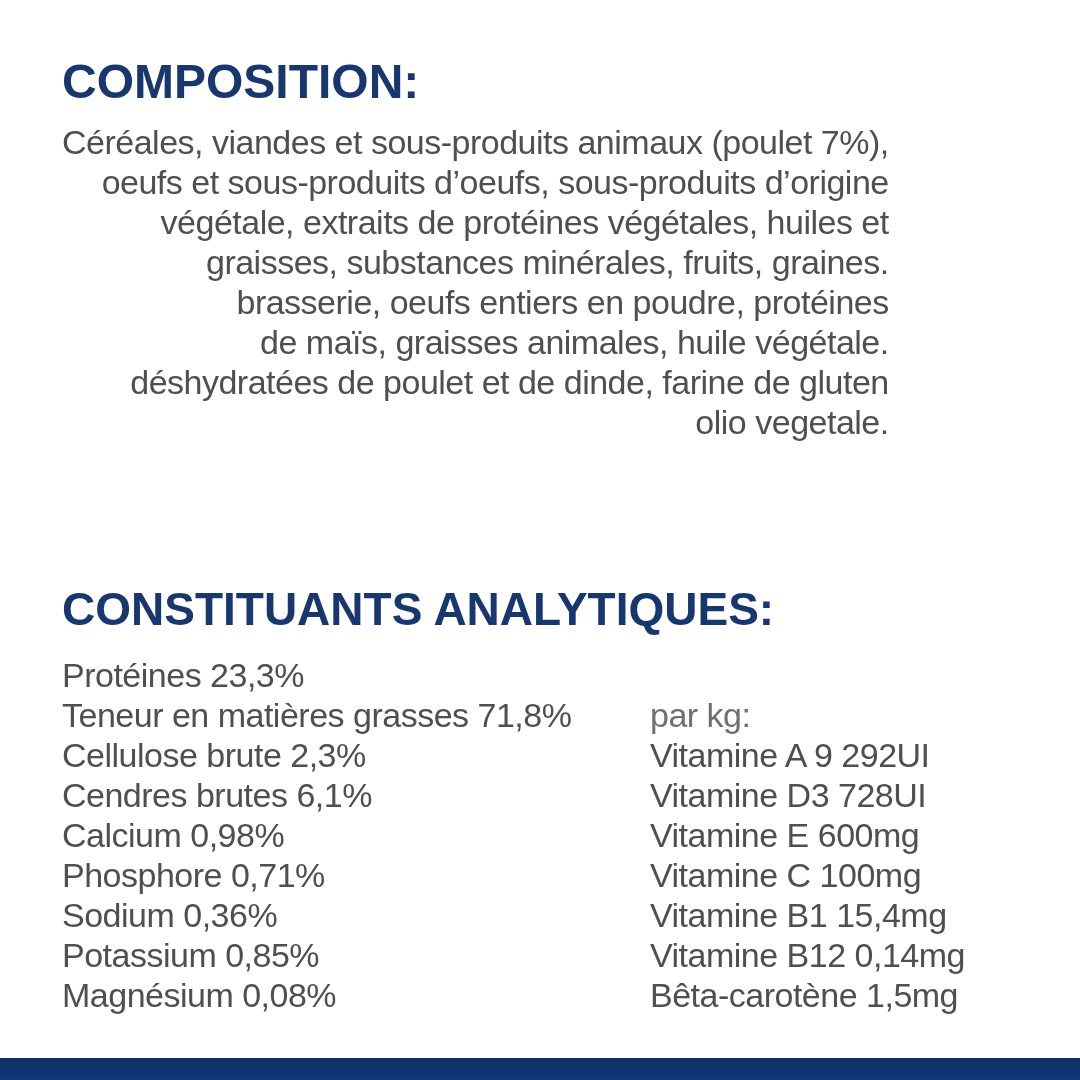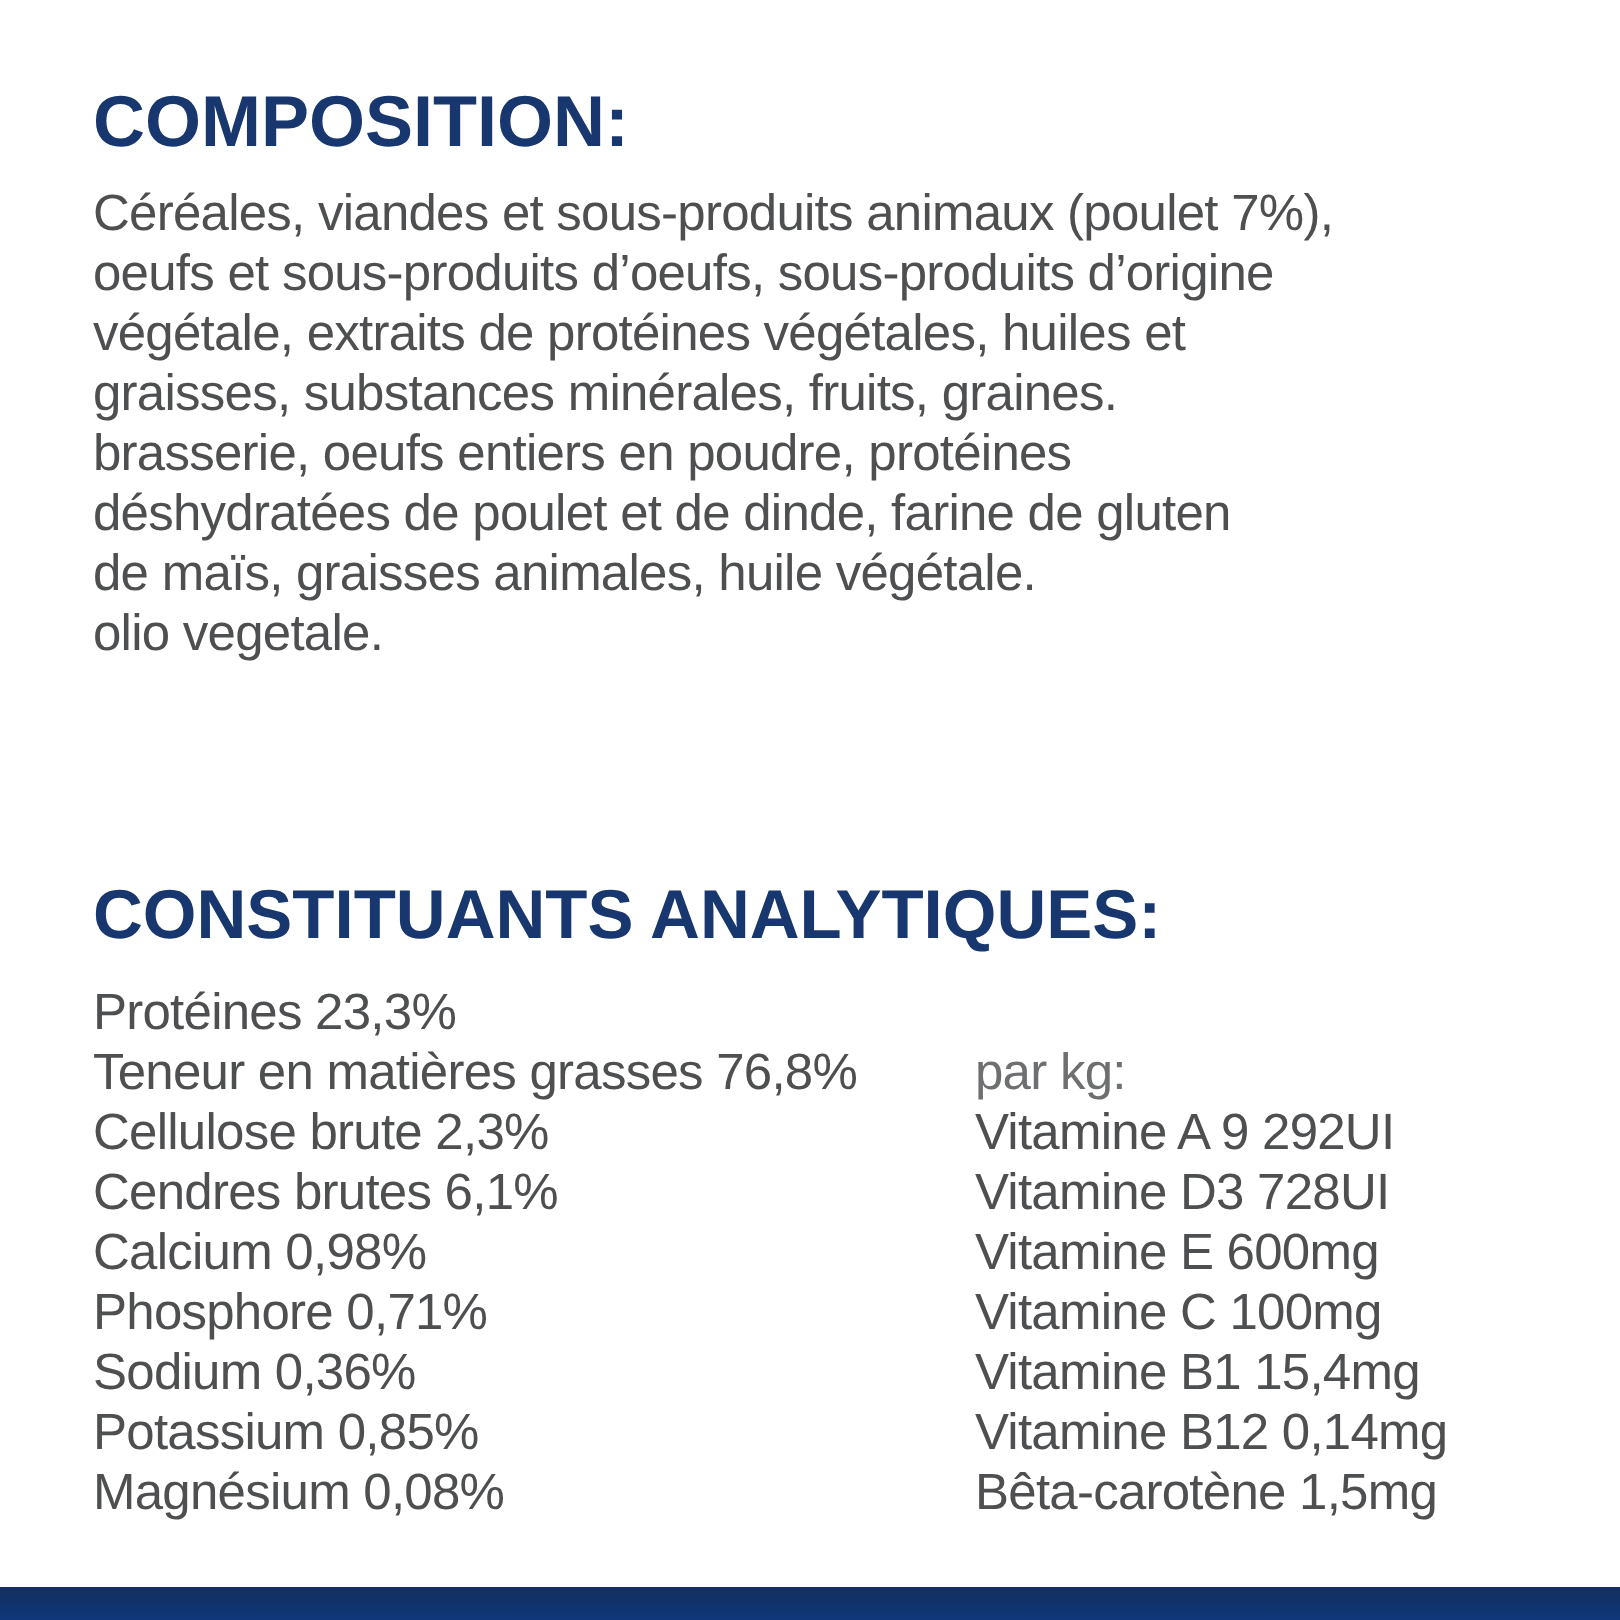--- a/index.html
+++ b/index.html
@@ -28,21 +28,21 @@
   #analytical-title  { top: 582px; font-size: 46px; }
 
   #composition-body {
     position: absolute;
     left: 62px; top: 122px;
     font-size: 34px;
     line-height: 40px;
     color: var(--text-gray);
     letter-spacing: -0.5px;
   }
-  .para-line { white-space: nowrap; }
+  .para-line { white-space: nowrap; text-align: right; }
   .bold-gray {
     color: var(--bold-gray);
     font-weight: 700;
   }
 
   .col {
     position: absolute;
     font-size: 34px;
     line-height: 40px;
     color: var(--text-gray);
@@ -64,30 +64,30 @@
 <body>
 
 <h1 id="composition-title" class="section-title">COMPOSITION:</h1>
 
 <div id="composition-body">
   <div class="para-line"><span>Céréales, viandes et sous-produits animaux (poulet 7%),</span></div>
   <div class="para-line"><span>oeufs et sous-produits d’oeufs, sous-produits d’origine</span></div>
   <div class="para-line"><span>végétale, extraits de protéines végétales, huiles et</span></div>
   <div class="para-line"><span>graisses, substances minérales, fruits, graines.</span></div>
   <div class="para-line"><span>brasserie, oeufs entiers en poudre, protéines</span></div>
+  <div class="para-line"><span>de maïs, graisses animales, huile végétale.</span></div>
   <div class="para-line"><span>déshydratées de poulet et de dinde, farine de gluten</span></div>
-  <div class="para-line"><span>de maïs, graisses animales, huile végétale.</span></div>
   <div class="para-line"><span>olio vegetale.</span></div>
 </div>
 
 <h2 id="analytical-title" class="section-title">CONSTITUANTS ANALYTIQUES:</h2>
 
 <div id="analytical-left" class="col">
   <div>Protéines 23,3%</div>
-  <div>Teneur en matières grasses 76,8%</div>
+  <div>Teneur en matières grasses 71,8%</div>
   <div>Cellulose brute 2,3%</div>
   <div>Cendres brutes 6,1%</div>
   <div>Calcium 0,98%</div>
   <div>Phosphore 0,71%</div>
   <div>Sodium 0,36%</div>
   <div>Potassium 0,85%</div>
   <div>Magnésium 0,08%</div>
 </div>
 
 <div id="analytical-right" class="col">

